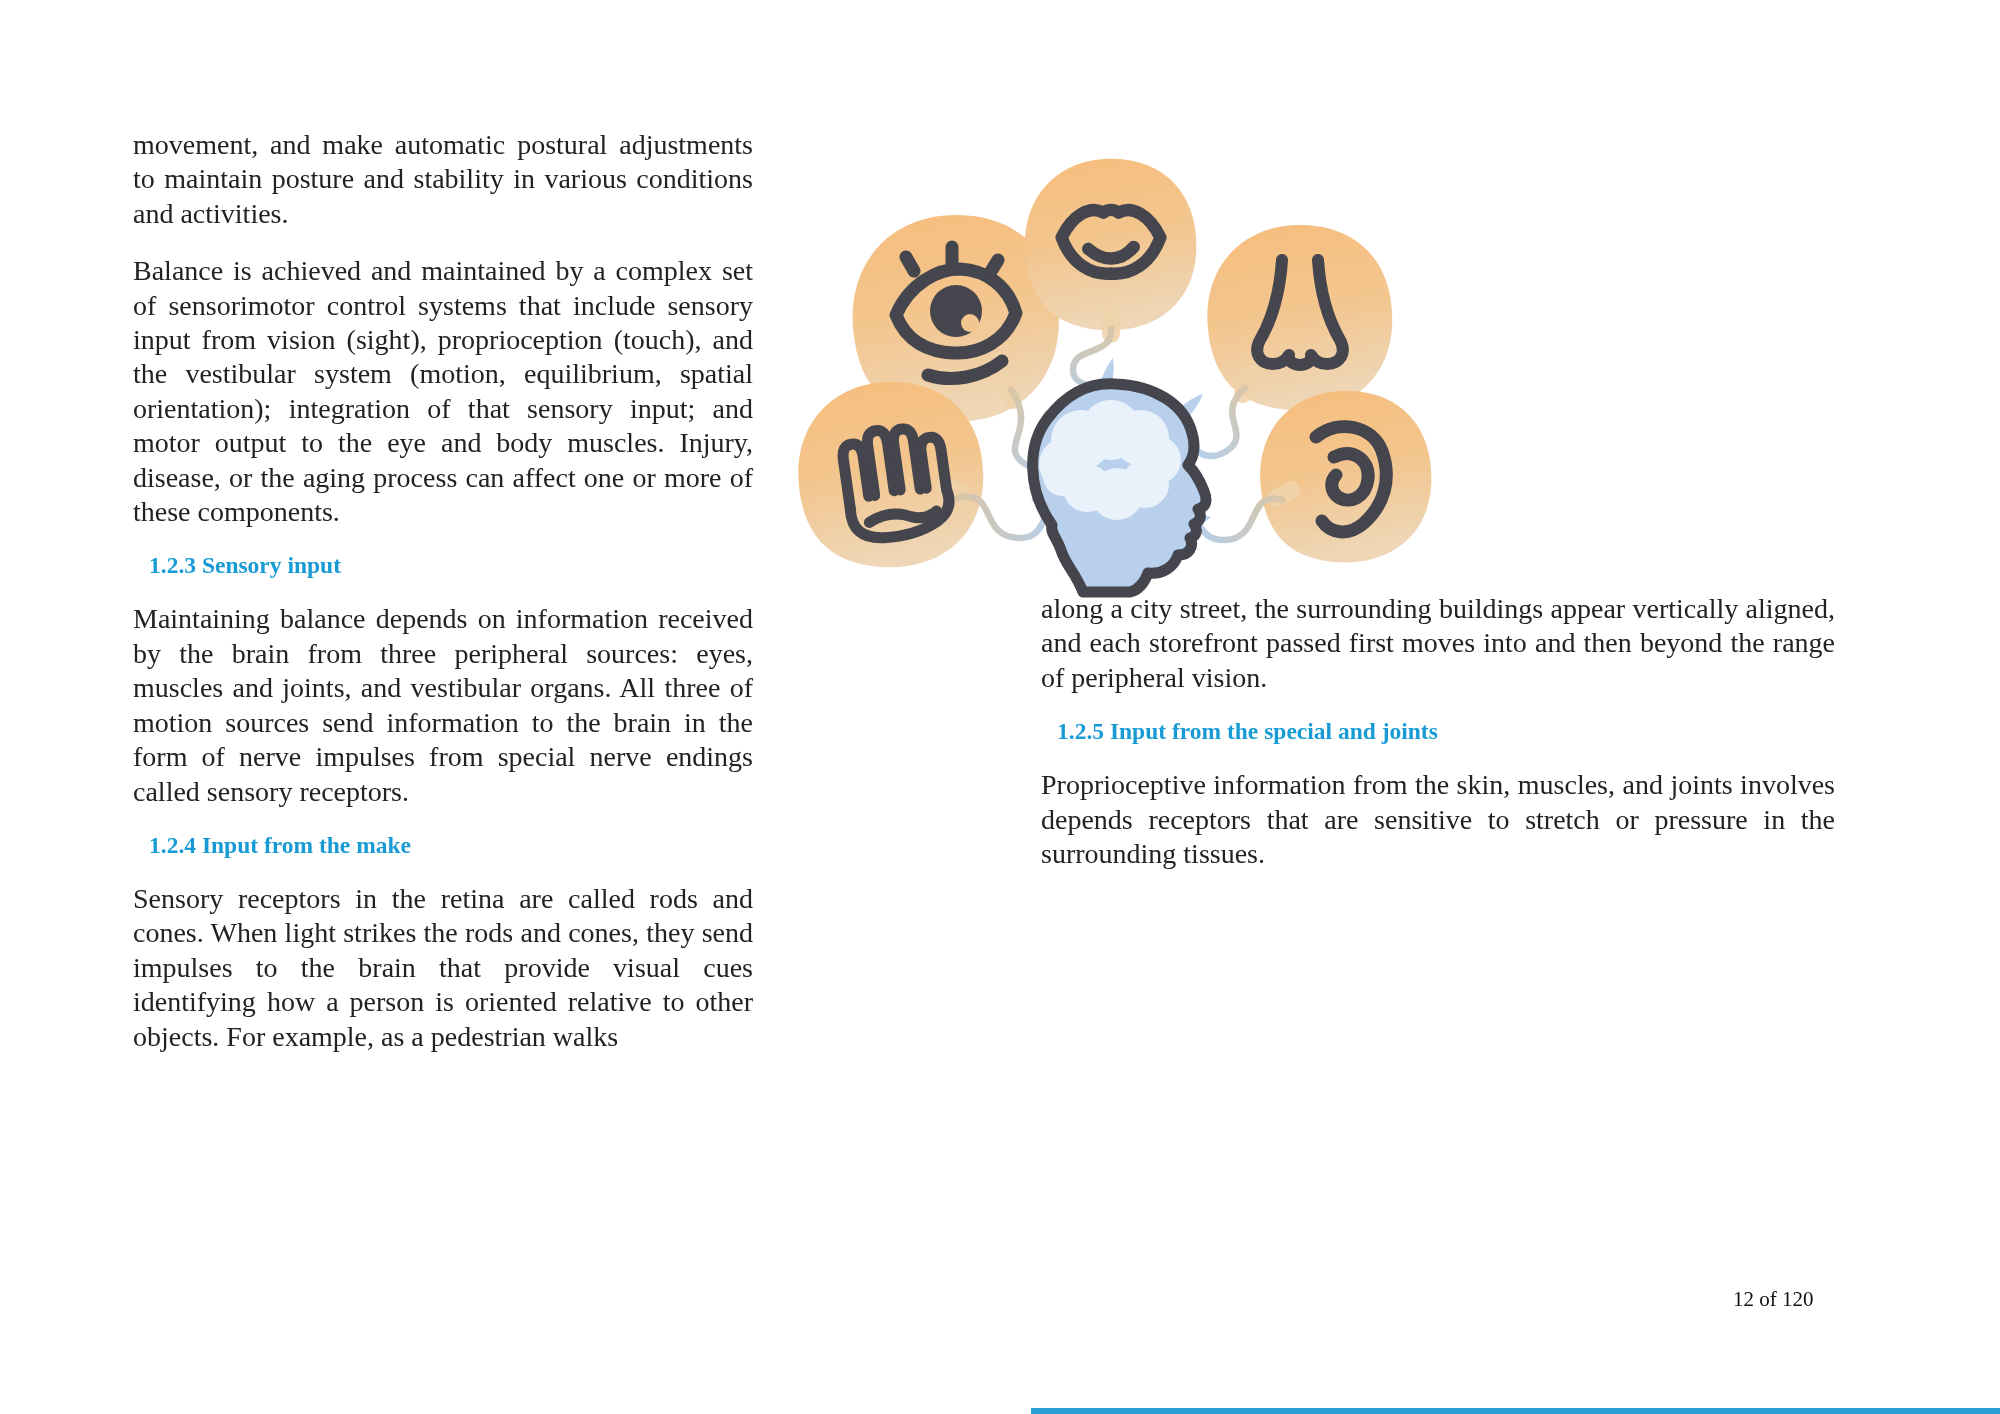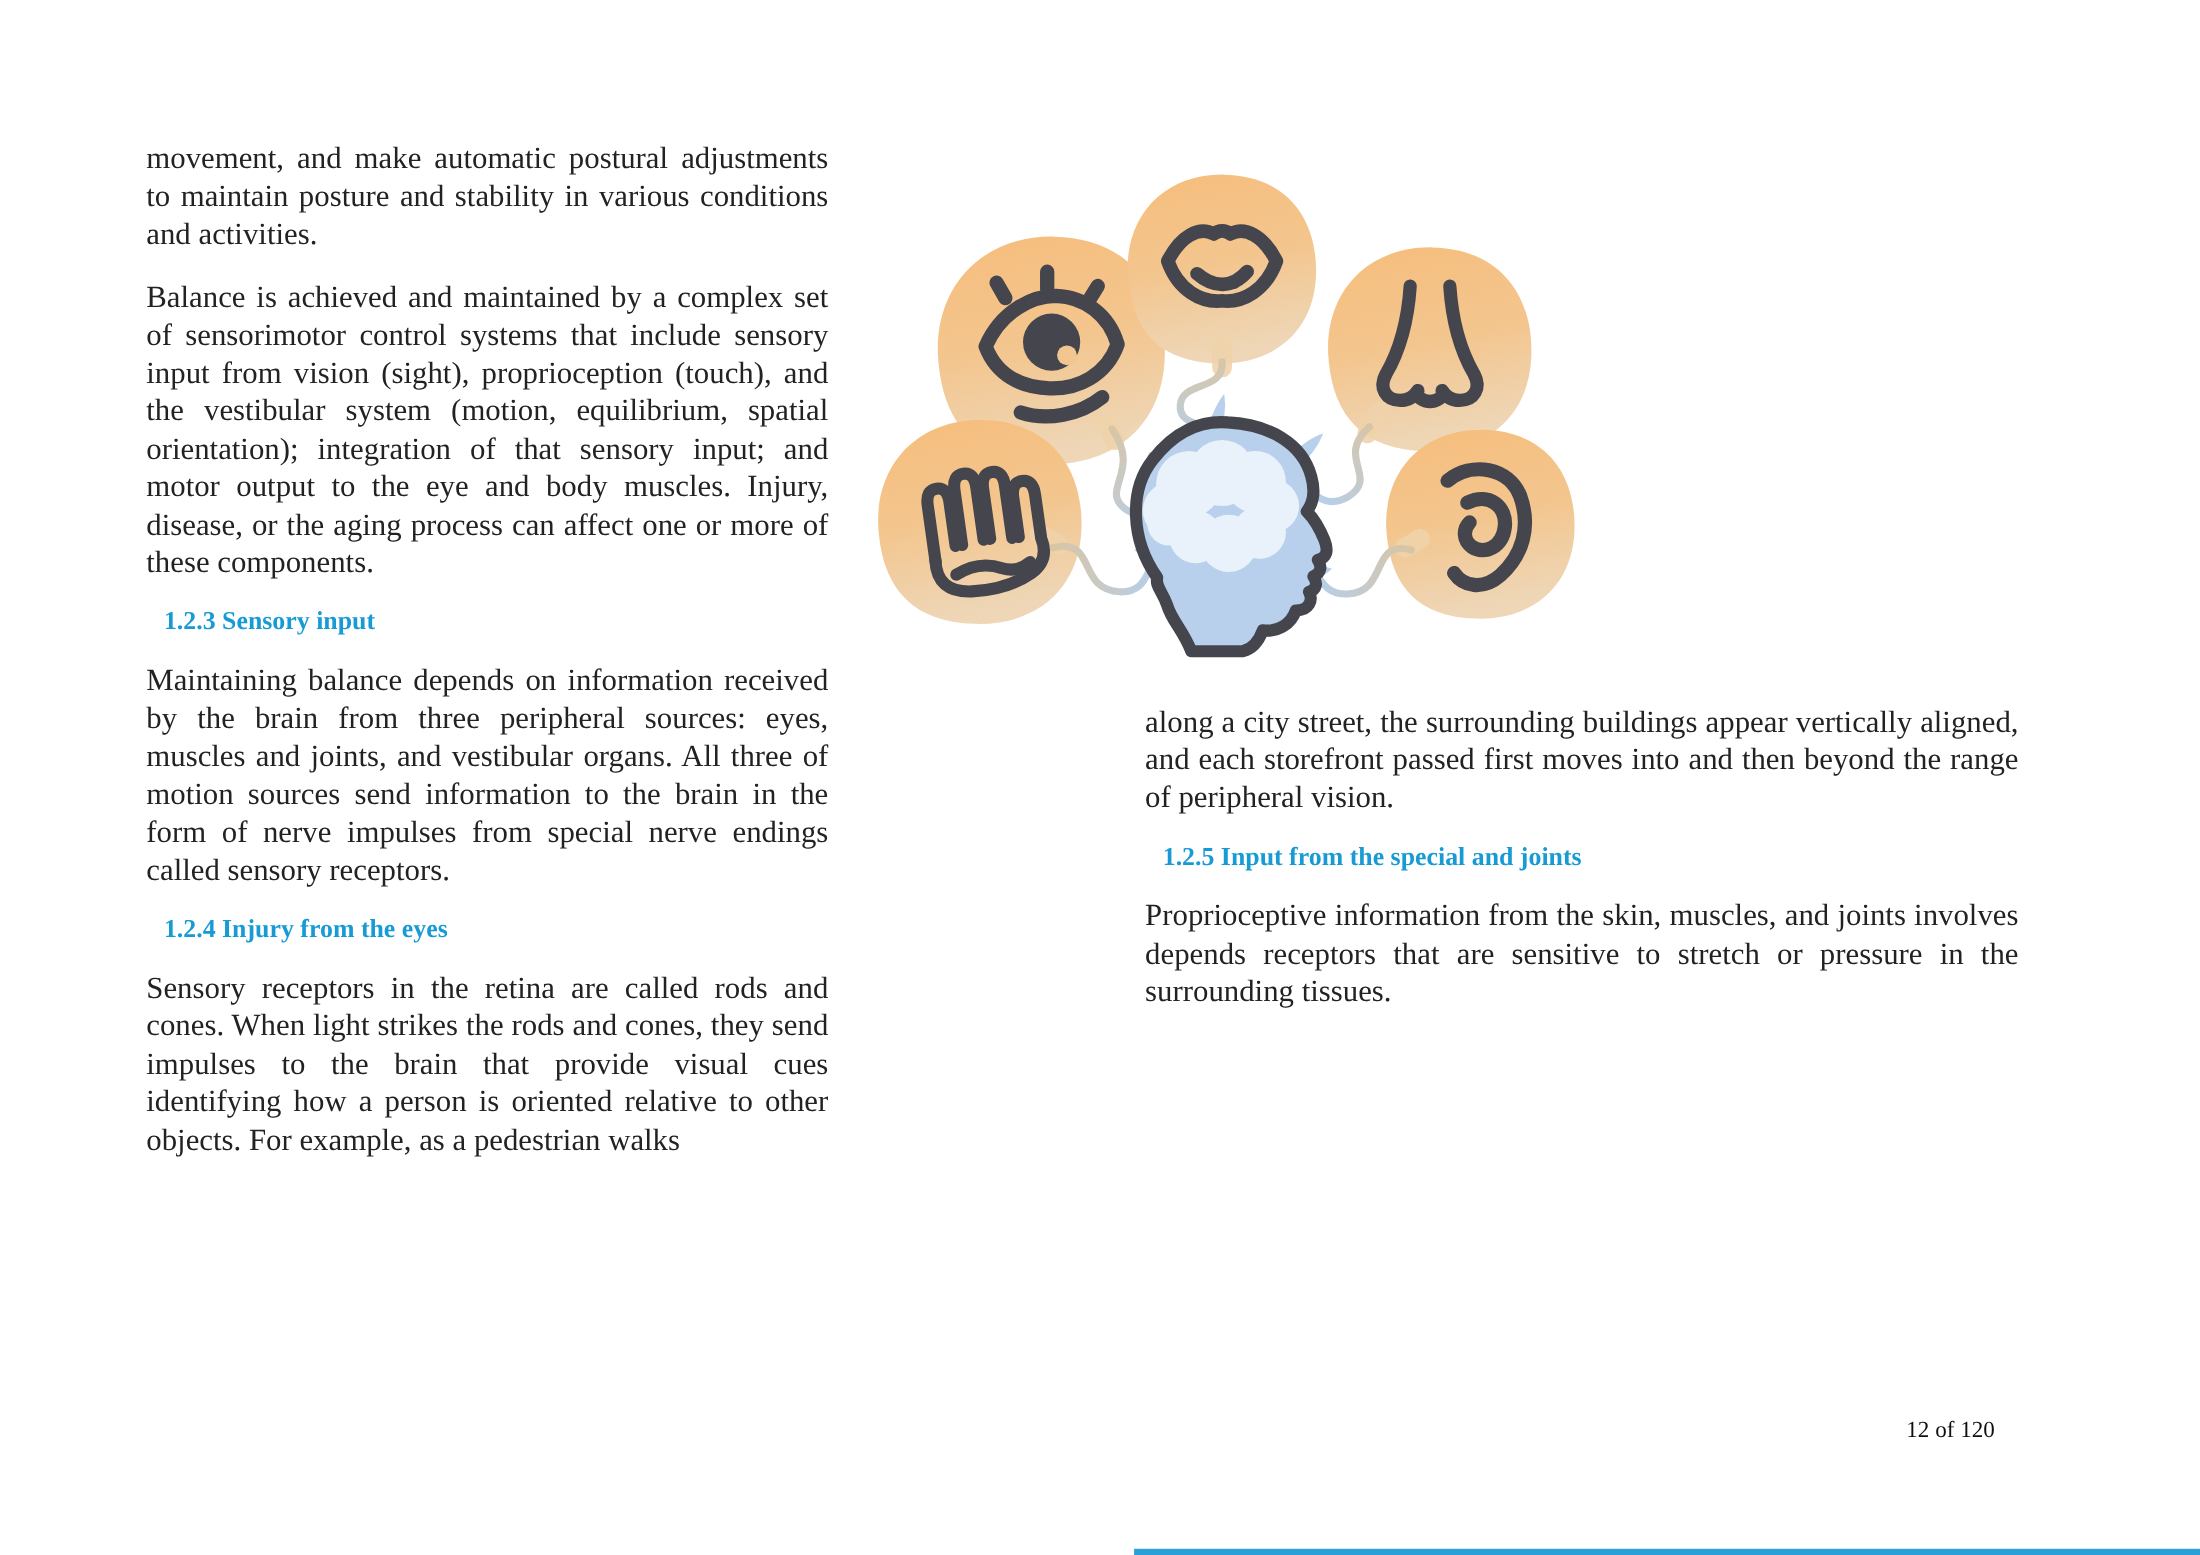--- a/index.html
+++ b/index.html
@@ -2,21 +2,21 @@
 <html><head>
 <meta charset="utf-8">
 <style>
   html,body { margin:0; padding:0; }
   body {
     width:2000px; height:1414px; background:#ffffff; position:relative;
     font-family:"Liberation Serif", serif; overflow:hidden;
   }
   .page { position:absolute; inset:0; }
   .left-col  { position:absolute; left:133px; top:128px;  width:620px; }
-  .right-col { position:absolute; left:1041px; top:640px; width:794px;font-family:Liberation Serif, serif; }
+  .right-col { position:absolute; left:1041px; top:592px; width:794px;font-family:Liberation Serif, serif; }
   p.body {
     font-size:28px; line-height:34.4px; text-align:justify;
     color:#222222; margin:0 0 23px 0;
   }
   h3.sec {
     font-size:23.5px; line-height:26px; font-weight:700;
     color:#189bd5; margin:6px 0 24px 16px;
   }
   .illustration { position:absolute; left:793px; top:146px; width:648px; height:472px; margin:0; }
   .illustration svg { display:block; width:648px; height:472px; }
@@ -32,21 +32,21 @@
 </head>
 <body>
 
 <div class="page">
 
   <main class="left-col">
     <p class="body">movement, and make automatic postural adjustments to maintain posture and stability in various conditions and activities.</p>
     <p class="body">Balance is achieved and maintained by a complex set of sensorimotor control systems that include sensory input from vision (sight), proprioception (touch), and the vestibular system (motion, equilibrium, spatial orientation); integration of that sensory input; and motor output to the eye and body muscles. Injury, disease, or the aging process can affect one or more of these components.</p>
     <h3 class="sec">1.2.3 Sensory input</h3>
     <p class="body">Maintaining balance depends on information received by the brain from three peripheral sources: eyes, muscles and joints, and vestibular organs. All three of motion sources send information to the brain in the form of nerve impulses from special nerve endings called sensory receptors.</p>
-    <h3 class="sec">1.2.4 Injury from the eyes</h3>
+    <h3 class="sec">1.2.4 Input from the make</h3>
     <p class="body">Sensory receptors in the retina are called rods and cones. When light strikes the rods and cones, they send impulses to the brain that provide visual cues identifying how a person is oriented relative to other objects. For example, as a pedestrian walks</p>
   </main>
 
   <figure class="illustration">
     <svg viewBox="0 0 648 472" xmlns="http://www.w3.org/2000/svg">
       <defs>
         <path id="blob" d="M -97 10 C -103 -52 -62 -99 2 -98 C 64 -97 99 -55 97 6 C 95 65 52 99 -6 97 C -62 95 -92 66 -97 10 Z"></path>
         <linearGradient id="blobG" x1="0" y1="0" x2="0.2" y2="1">
           <stop offset="0" stop-color="#f6bd7c"></stop>
           <stop offset="0.55" stop-color="#f3c68f"></stop>

